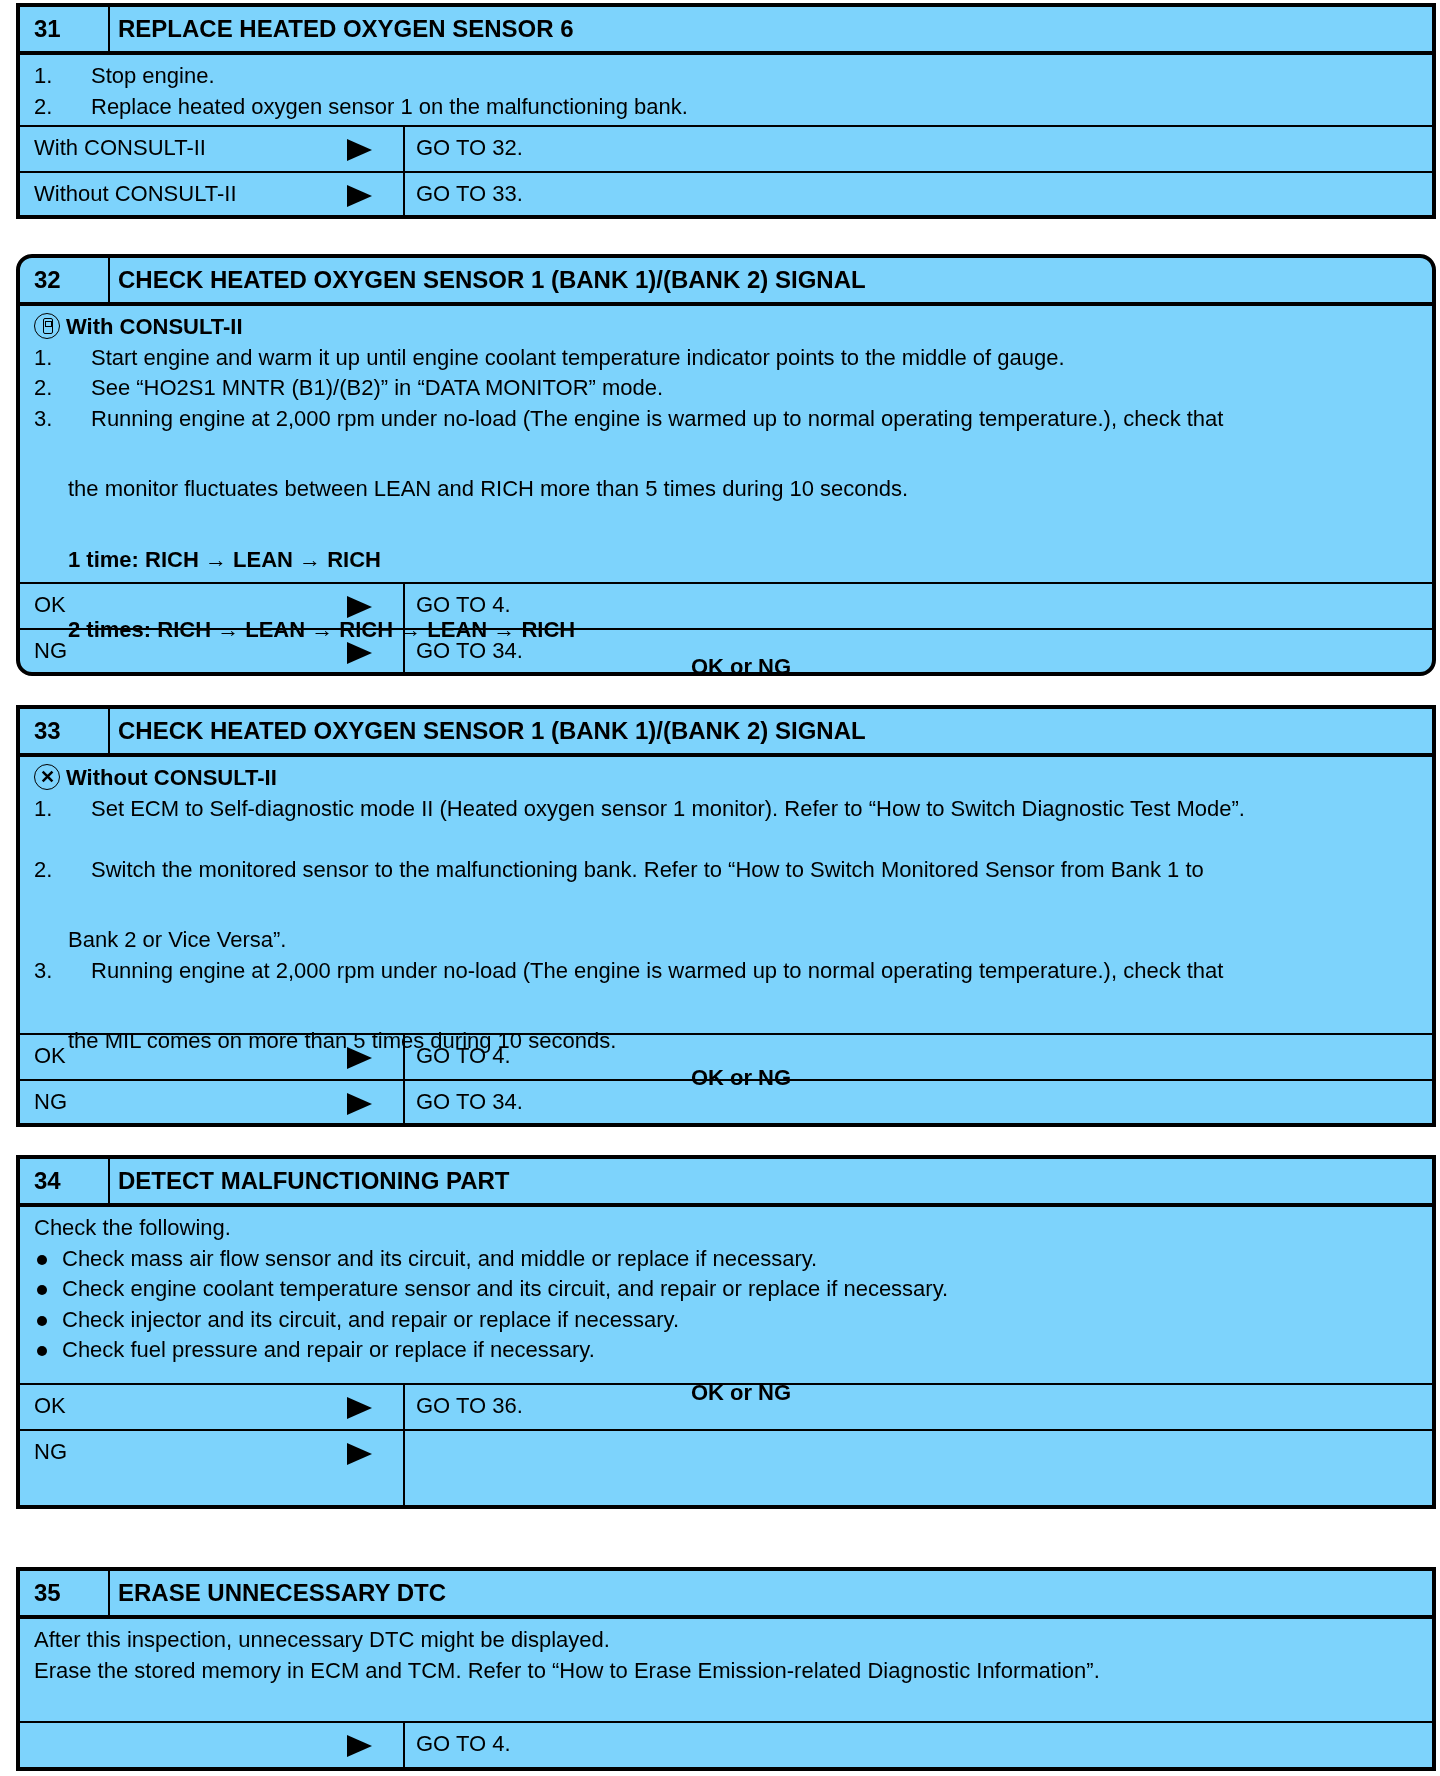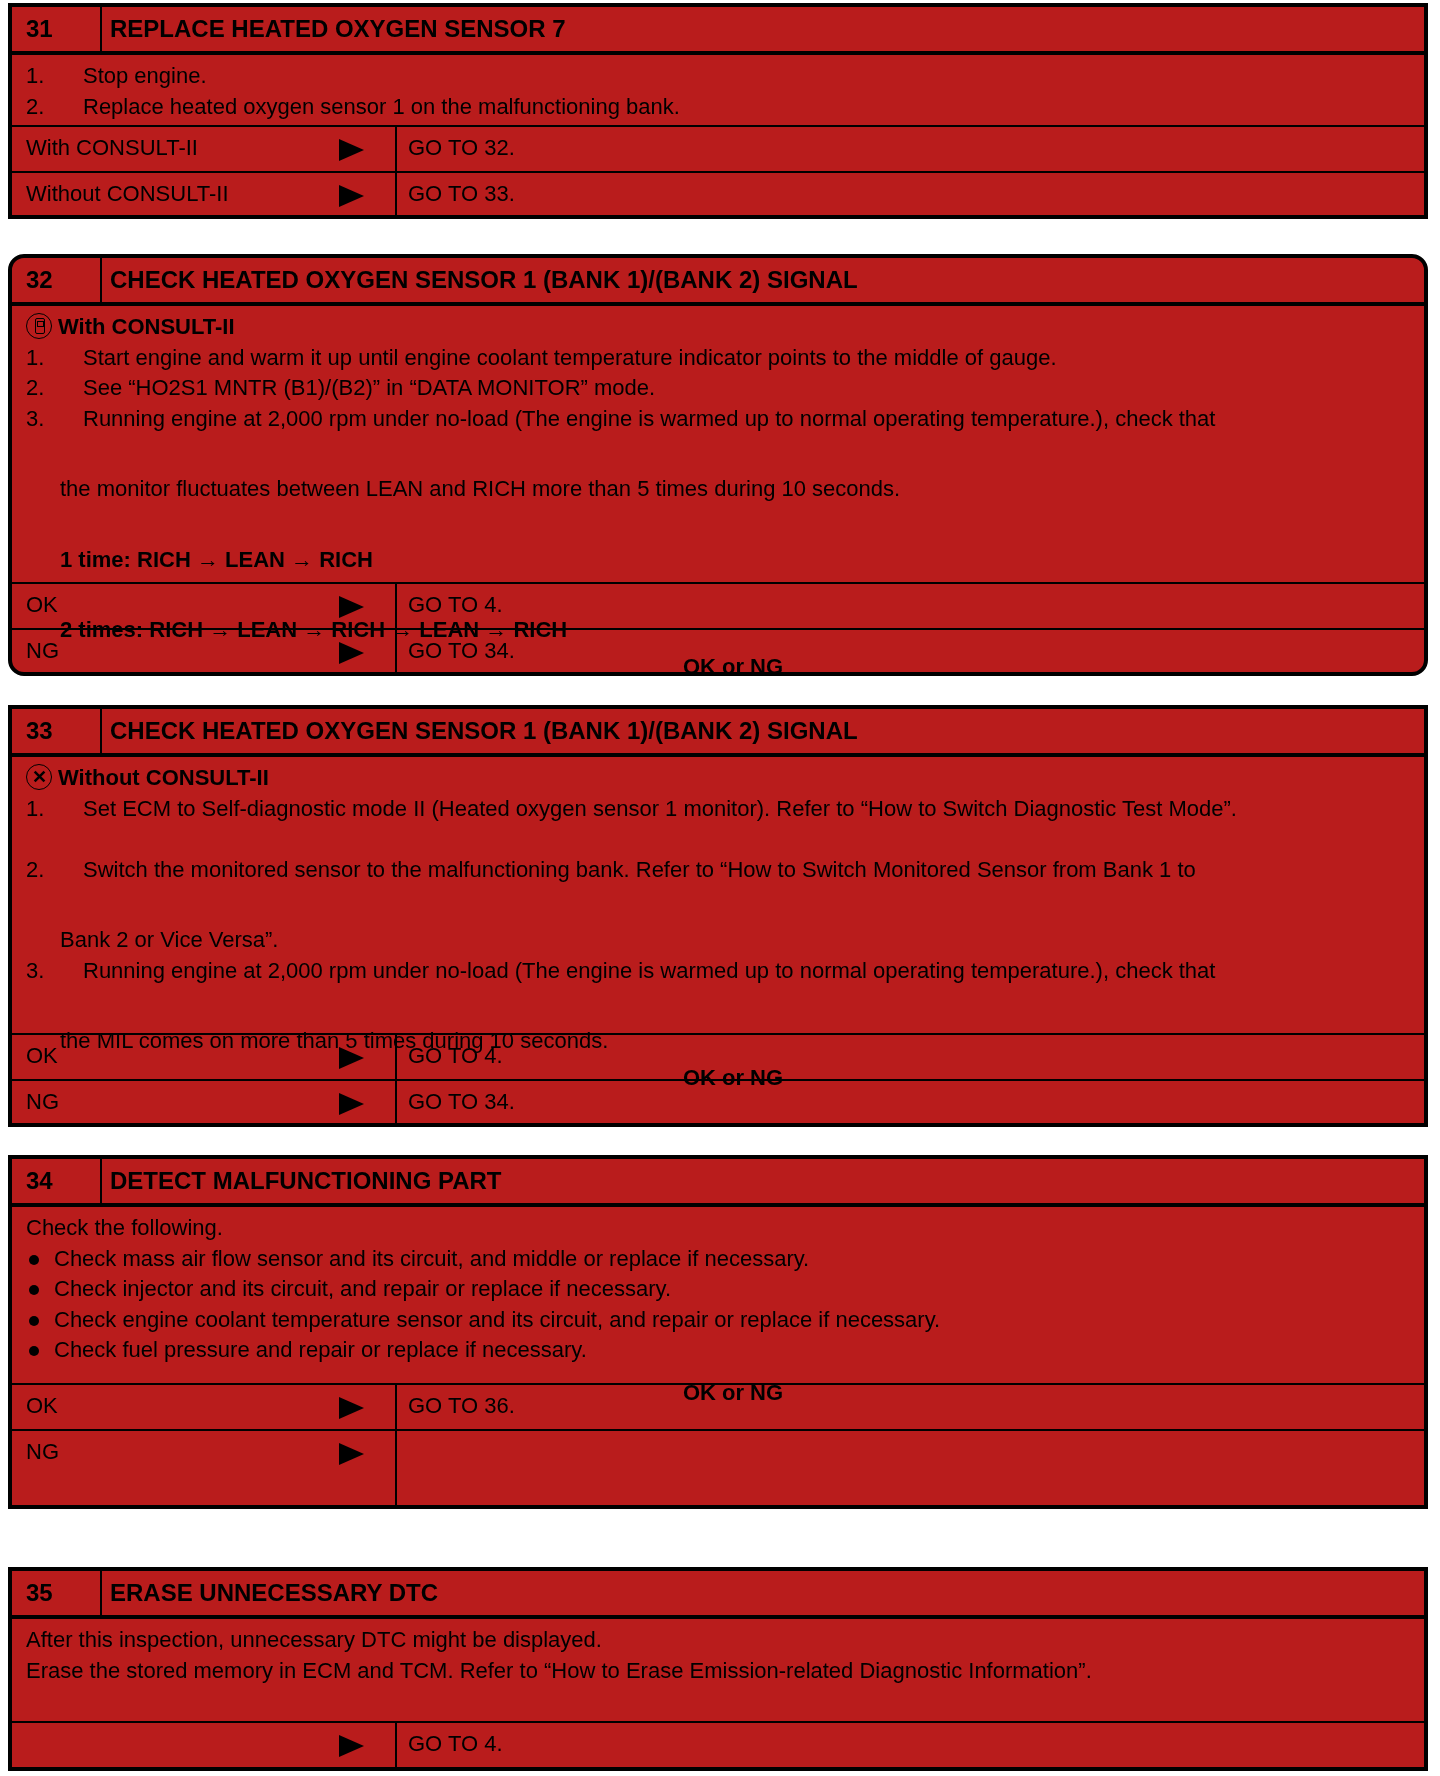--- a/index.html
+++ b/index.html
@@ -1,20 +1,20 @@
 <!DOCTYPE html>
 <html><head>
 <meta charset="utf-8">
 <style>
   * { box-sizing: border-box; margin: 0; padding: 0; }
   html, body { width: 1440px; height: 1776px; background: #ffffff; overflow: hidden; }
   body { font-family: "Liberation Sans", sans-serif; color: #000; position: relative; }
   .block {
-    position: absolute; left: 8px; width: 1420px;
-    border: 4px solid #000; background: #b91c1c;
+    position: absolute; left: 16px; width: 1420px;
+    border: 4px solid #000; background: #7dd3fc;
   }
   .hdr { display: flex; height: 48px; border-bottom: 4px solid #000; }
   .hdr .num {
     width: 90px; border-right: 2px solid #000; font-weight: bold;
     font-size: 24px; padding-left: 14px; line-height: 44px;
   }
   .hdr .title { font-weight: bold; font-size: 24px; padding-left: 8px; line-height: 44px; }
   .body { padding: 6px 14px 0 14px; font-size: 22px; line-height: 30.5px; border-bottom: 2px solid #000; }
   .body .line { white-space: nowrap; }
   .body .li { display: flex; }
@@ -48,21 +48,21 @@
   .ico.noconsult::after {
     content: "✕"; position: absolute; left: 5px; top: 1px; font-size: 18px; line-height: 22px;
   }
 </style>
 </head>
 <body>
 
 <div class="block" style="top:3px;">
   <div class="hdr">
     <div class="num">31</div>
-    <div class="title">REPLACE HEATED OXYGEN SENSOR 7</div>
+    <div class="title">REPLACE HEATED OXYGEN SENSOR 6</div>
   </div>
   <div class="body" style="height:72px;">
     <div class="li">
         <span class="n">1.</span>
         <span class="t">Stop engine.</span>
       </div>
     <div class="li">
         <span class="n">2.</span>
         <span class="t">Replace heated oxygen sensor 1 on the malfunctioning bank.</span>
       </div>
@@ -157,25 +157,25 @@
     <div class="title">DETECT MALFUNCTIONING PART</div>
   </div>
   <div class="body" style="height:178px;">
     <div class="line">Check the following.</div>
     <div class="bullet">
         <span class="dot"></span>
         <span>Check mass air flow sensor and its circuit, and middle or replace if necessary.</span>
       </div>
     <div class="bullet">
         <span class="dot"></span>
+        <span>Check engine coolant temperature sensor and its circuit, and repair or replace if necessary.</span>
+      </div>
+    <div class="bullet">
+        <span class="dot"></span>
         <span>Check injector and its circuit, and repair or replace if necessary.</span>
-      </div>
-    <div class="bullet">
-        <span class="dot"></span>
-        <span>Check engine coolant temperature sensor and its circuit, and repair or replace if necessary.</span>
       </div>
     <div class="bullet">
         <span class="dot"></span>
         <span>Check fuel pressure and repair or replace if necessary.</span>
       </div>
     <div class="okng" style="margin-top:12px;">OK or NG</div>
   </div>
   <div class="rows">
     <div class="row" style="height:44px;">
       <div class="lbl"><span>OK</span><span class="arrow"></span></div>

